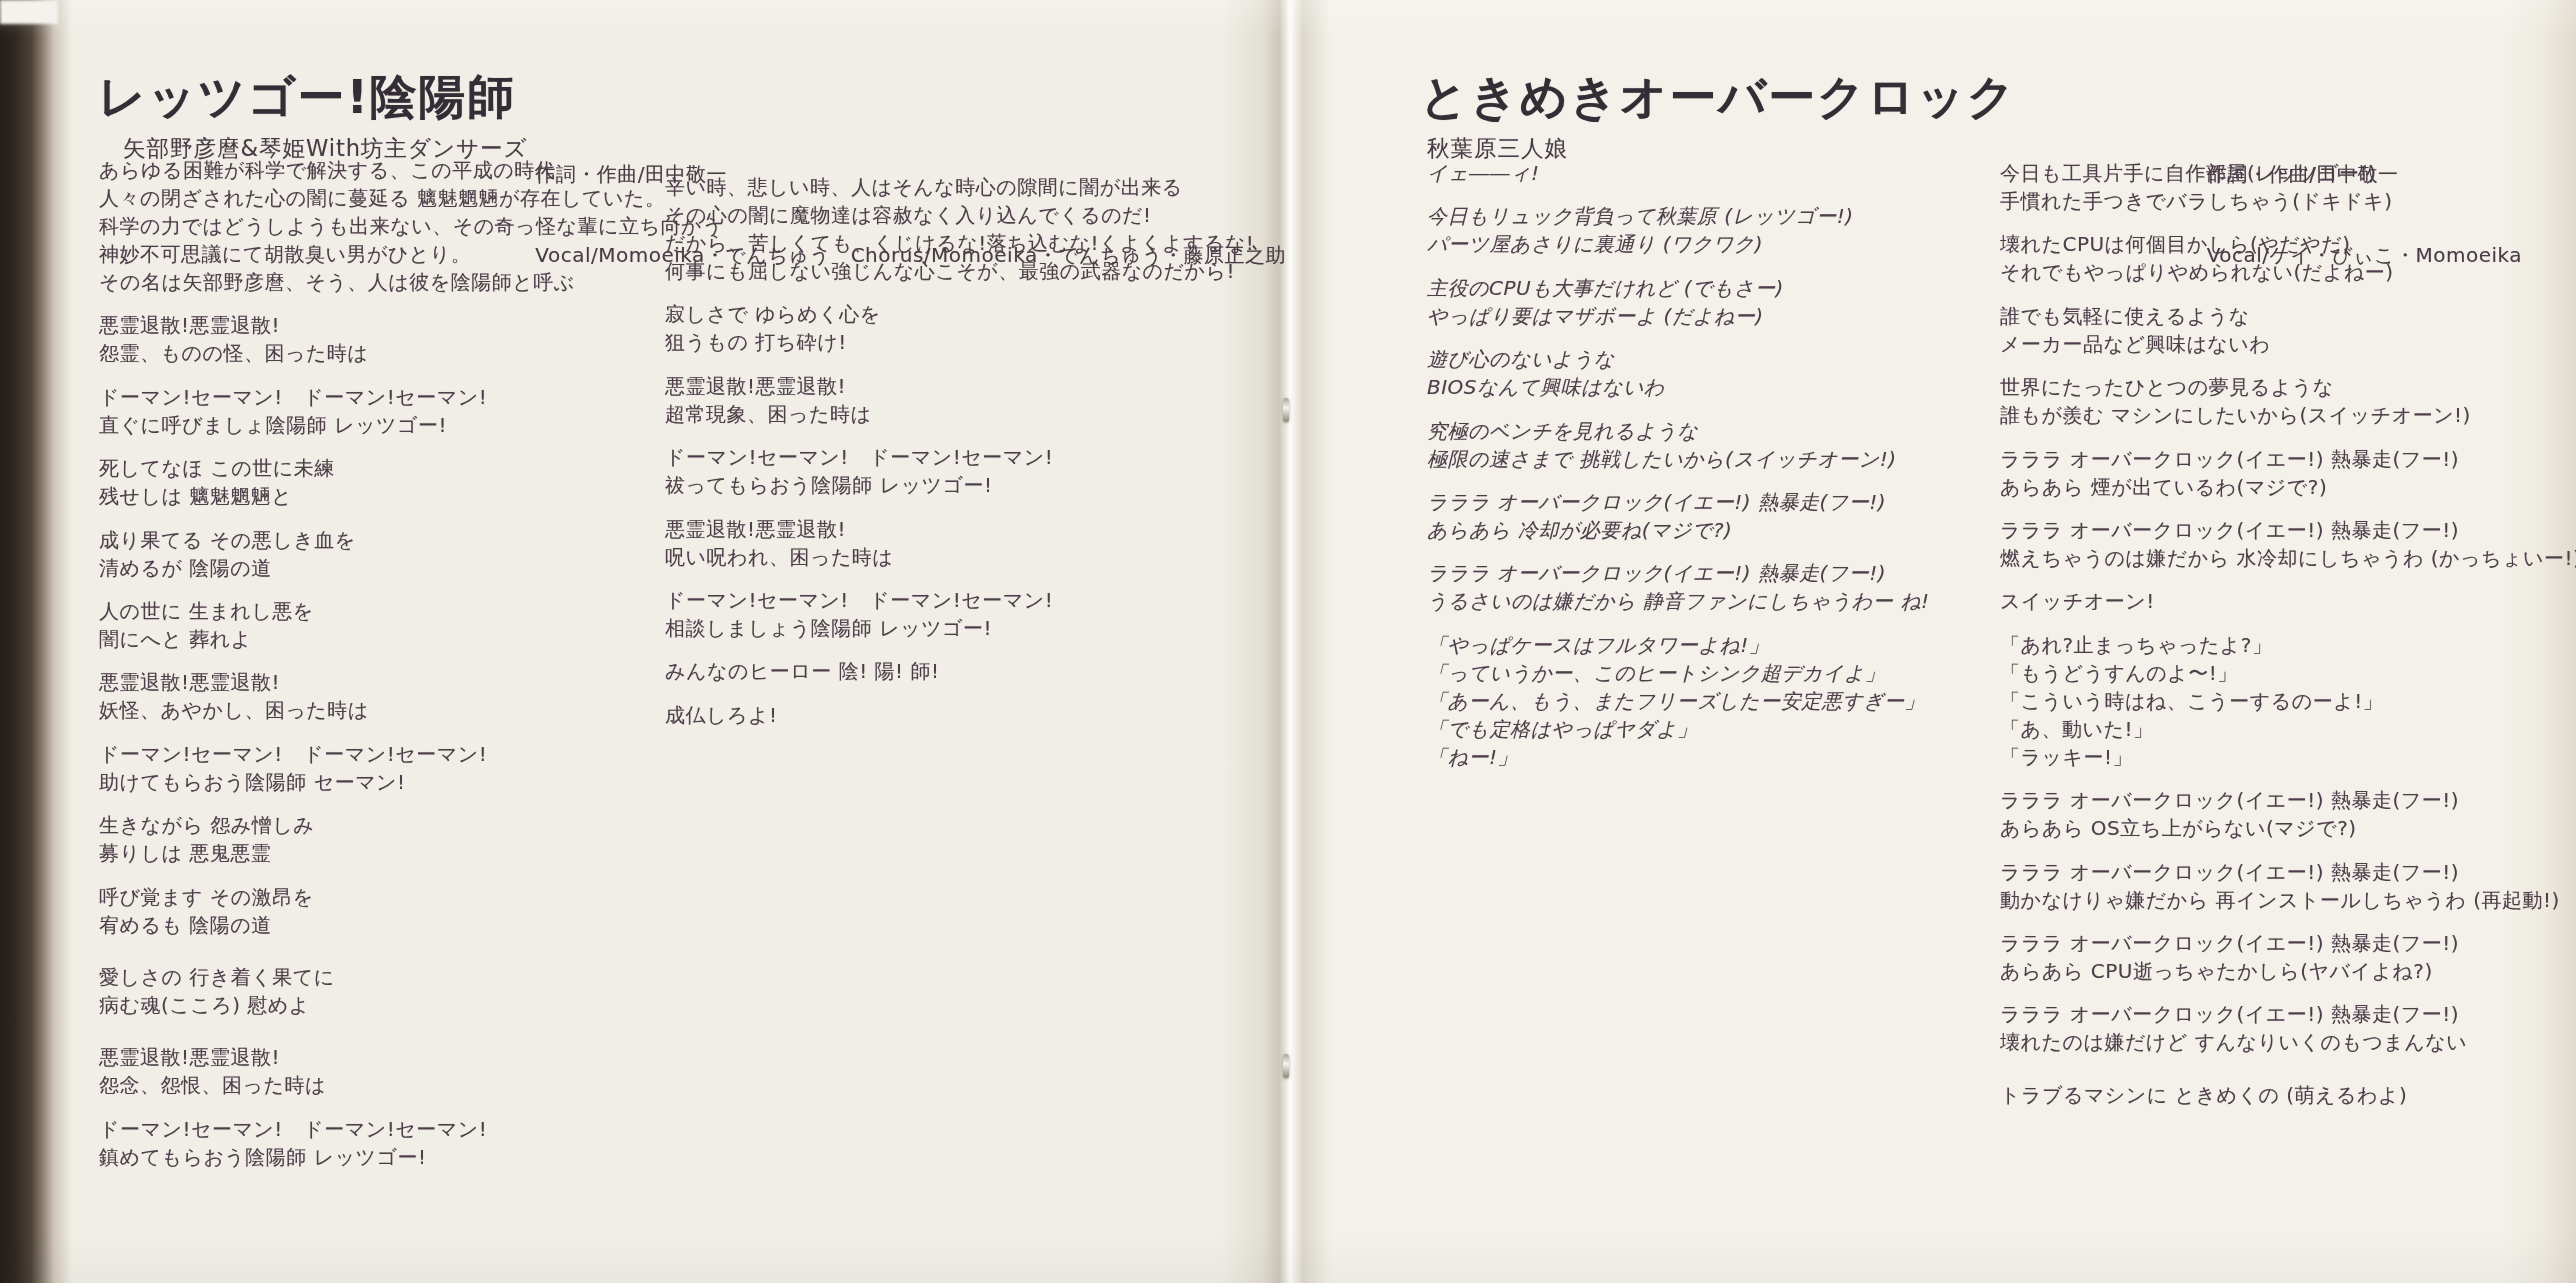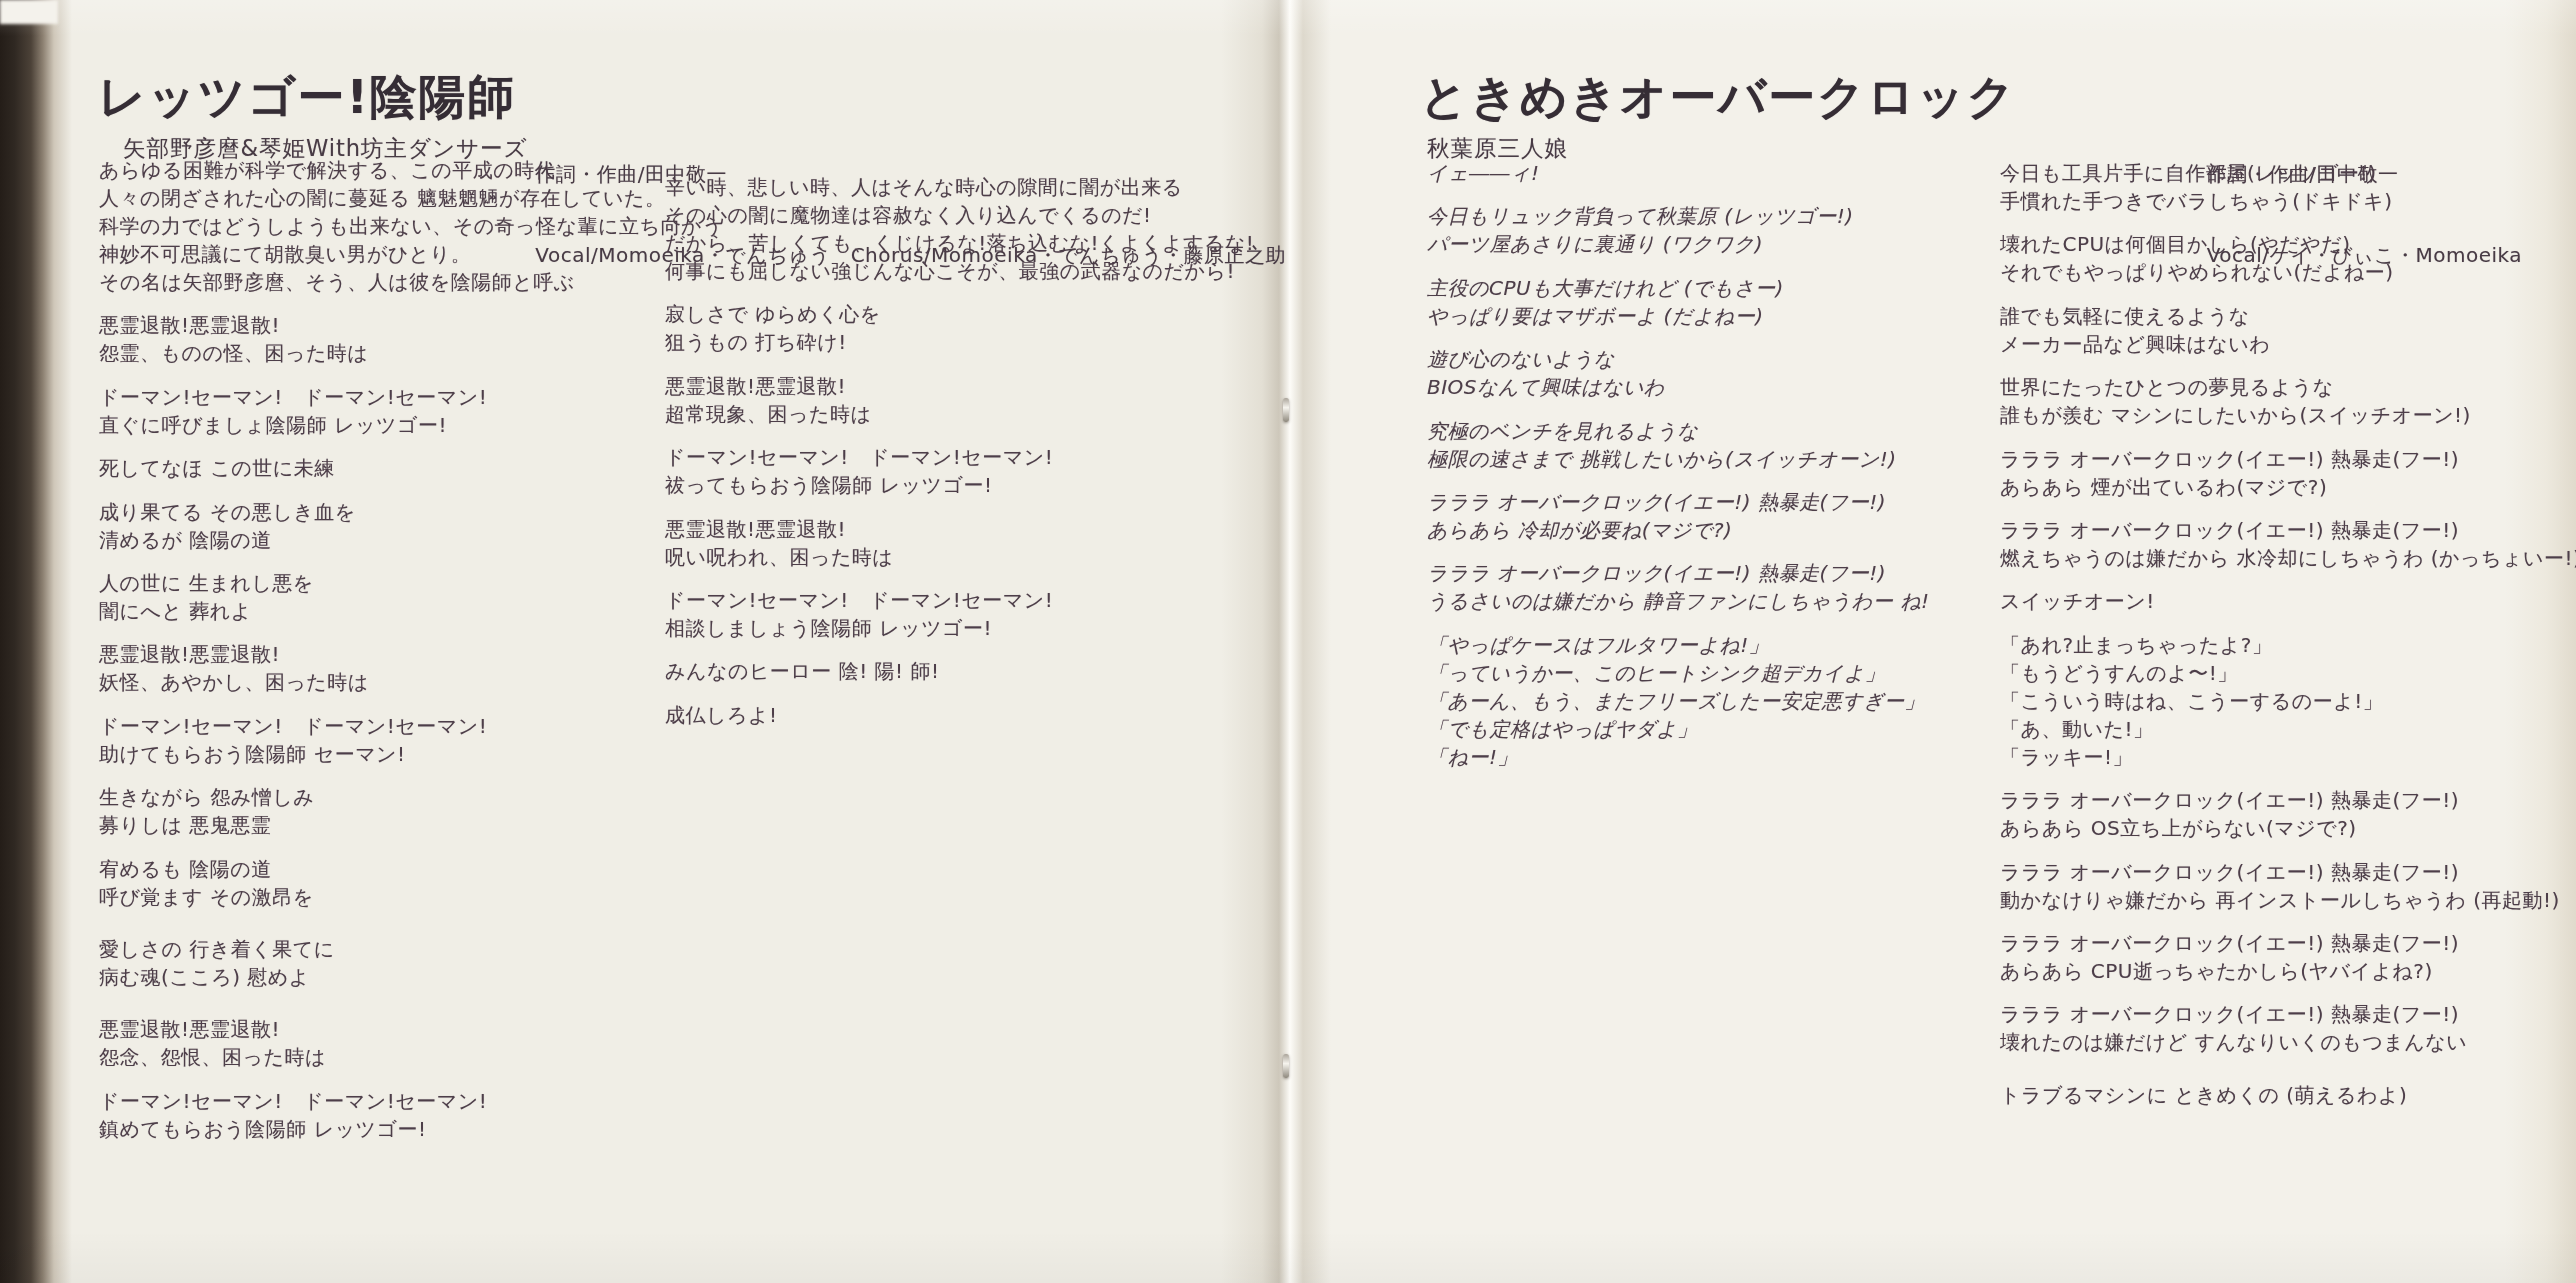--- a/index.html
+++ b/index.html
@@ -84,20 +84,21 @@
       <div class="stanza">
         <div class="line">悪霊退散!悪霊退散!</div>
         <div class="line">怨霊、ものの怪、困った時は</div>
       </div>
       <div class="stanza">
         <div class="line">ドーマン!セーマン!　ドーマン!セーマン!</div>
         <div class="line">直ぐに呼びましょ陰陽師 レッツゴー!</div>
       </div>
       <div class="stanza">
         <div class="line">死してなほ この世に未練</div>
+        <div class="line">残せしは 魑魅魍魎と</div>
       </div>
       <div class="stanza">
         <div class="line">成り果てる その悪しき血を</div>
         <div class="line">清めるが 陰陽の道</div>
       </div>
       <div class="stanza">
         <div class="line">人の世に 生まれし悪を</div>
         <div class="line">闇にへと 葬れよ</div>
       </div>
       <div class="stanza">
@@ -106,22 +107,22 @@
       </div>
       <div class="stanza">
         <div class="line">ドーマン!セーマン!　ドーマン!セーマン!</div>
         <div class="line">助けてもらおう陰陽師 セーマン!</div>
       </div>
       <div class="stanza">
         <div class="line">生きながら 怨み憎しみ</div>
         <div class="line">募りしは 悪鬼悪霊</div>
       </div>
       <div class="stanza">
+        <div class="line">呼び覚ます その激昂を</div>
         <div class="line">宥めるも 陰陽の道</div>
-        <div class="line">呼び覚ます その激昂を</div>
       </div>
       <div class="stanza gap">
         <div class="line">愛しさの 行き着く果てに</div>
         <div class="line">病む魂(こころ) 慰めよ</div>
       </div>
       <div class="stanza gap">
         <div class="line">悪霊退散!悪霊退散!</div>
         <div class="line">怨念、怨恨、困った時は</div>
       </div>
       <div class="stanza">

